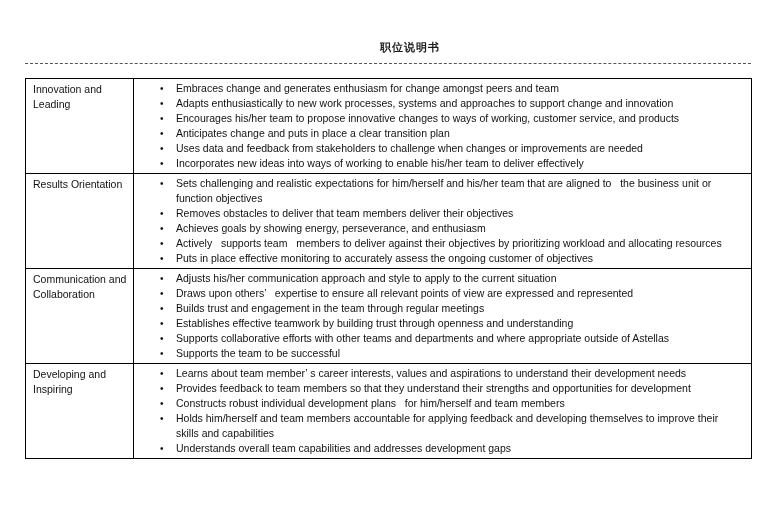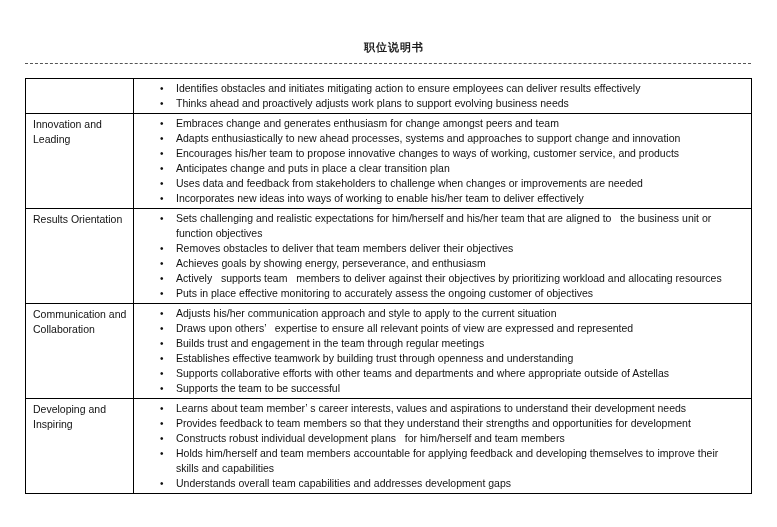--- a/index.html
+++ b/index.html
@@ -8,21 +8,21 @@
     width: 777px; height: 527px;
     background: #ffffff;
     font-family: "Liberation Sans", "DejaVu Sans", sans-serif;
     overflow: hidden;
     color: #1a1a1a;
   }
   .page { position: relative; width: 777px; height: 527px; background:#fff; }
 
   
   .doc-title {
-    position: absolute; left: 364px; top: 40px;
+    position: absolute; left: 380px; top: 40px;
     font-size: 11px; font-weight: bold; color: #1a1a1a;
     letter-spacing: 1px;
   }
   .logo {
     position: absolute; left: 506px; top: 14px;
     width: 90px; height: 38px;
   }
   .logo-star { position: absolute; left: 0; top: 2px; width: 34px; height: 30px; }
   .logo-word {
     position: absolute; left: 26px; top: 8px;
@@ -83,34 +83,25 @@
 
   <div class="doc-title">职位说明书</div>
 
 
 
   <div class="dashed-rule"></div>
 
   <table class="competency">
     <tbody>
         <tr>
-          <td class="label-cell"></td>
-          <td class="bullets-cell">
-            <ul>
-              <li>Identifies obstacles and initiates mitigating action to ensure employees can deliver results effectively</li>
-              <li>Thinks ahead and proactively adjusts work plans to support evolving business needs</li>
-            </ul>
-          </td>
-        </tr>
-        <tr>
           <td class="label-cell">Innovation and Leading</td>
           <td class="bullets-cell">
             <ul>
               <li>Embraces change and generates enthusiasm for change amongst peers and team</li>
-              <li>Adapts enthusiastically to new ahead processes, systems and approaches to support change and innovation</li>
+              <li>Adapts enthusiastically to new work processes, systems and approaches to support change and innovation</li>
               <li>Encourages his/her team to propose innovative changes to ways of working, customer service, and products</li>
               <li>Anticipates change and puts in place a clear transition plan</li>
               <li>Uses data and feedback from stakeholders to challenge when changes or improvements are needed</li>
               <li>Incorporates new ideas into ways of working to enable his/her team to deliver effectively</li>
             </ul>
           </td>
         </tr>
         <tr>
           <td class="label-cell">Results Orientation</td>
           <td class="bullets-cell">

